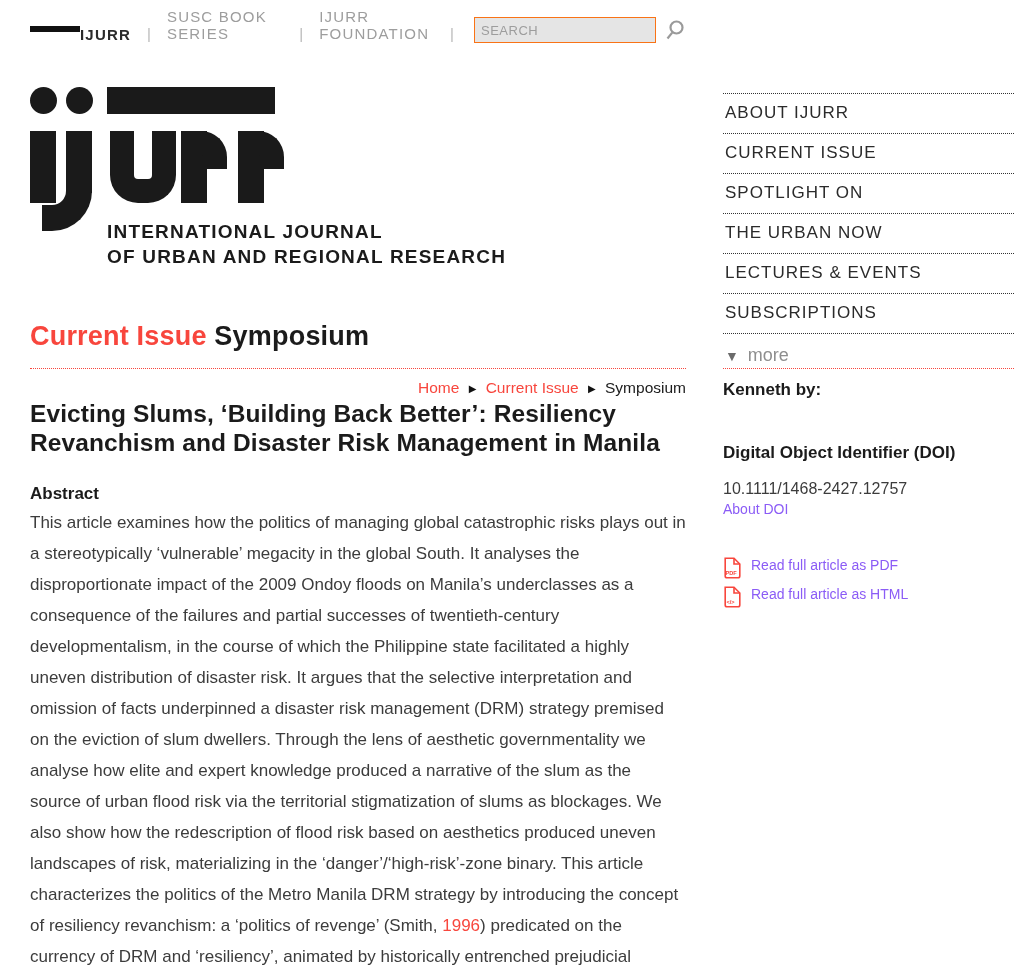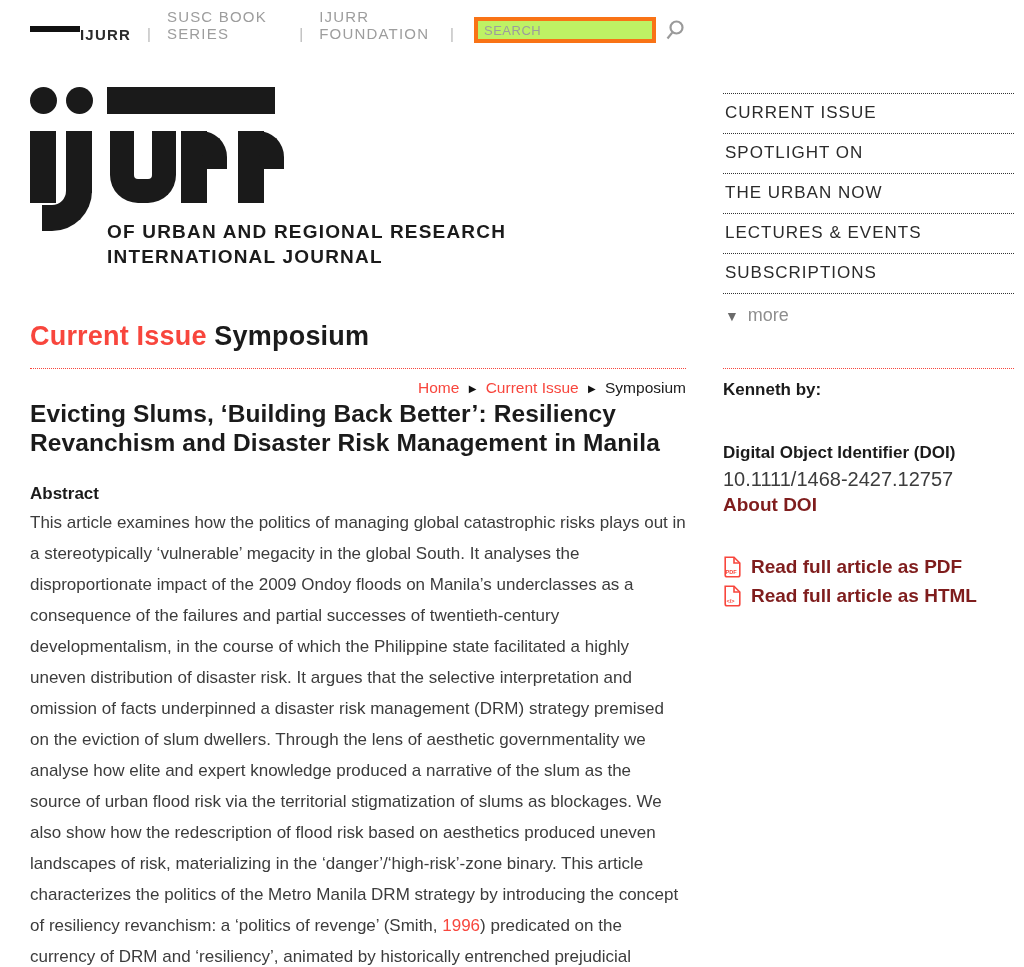--- a/index.html
+++ b/index.html
@@ -18,21 +18,21 @@
 
   
   .topnav { display:flex; align-items:flex-end; gap:16px; margin-top:8px; }
   .brand { display:flex; flex-direction:row; cursor:pointer; }
   .brand-bar { width:50px; height:6px; background:#111; margin-bottom:8px; }
   .brand-label { font-size:15px; letter-spacing:1.2px; color:#2b2b2b; font-weight:700; }
   .nav-sep { color:#b9b9b9; font-size:15px; padding-bottom:1px; }
   .nav-item { font-size:15px; letter-spacing:1.2px; color:#9d9d9d; padding-bottom:1px; cursor:pointer; }
   .searchwrap { display:flex; align-items:center; gap:8px; margin-left:4px; }
   .searchbox {
-    width:182px; height:26px; border:4px solid #f97316; background:#bef264;
+    width:182px; height:26px; border:1px solid #f97316; background:#e5e5e5;
     font-family:"Liberation Sans", sans-serif;
     font-size:13px; letter-spacing:0.5px; color:#555; padding:0 6px;
   }
   .searchbox::placeholder { color:#9d9d9d; }
 
   
   .logo { position:relative; height:178px; margin-top:44px; }
   .logo .shape { position:absolute; background:#1a1a1a; }
   .lg-dot { width:27px; height:27px; border-radius:50%; top:0; }
   .lg-dot1 { left:0; } .lg-dot2 { left:36px; }
@@ -79,22 +79,22 @@
   .menu-more { border-top:1px dotted #333; padding:11px 2px 0 2px;
     display:flex; align-items:center; gap:9px; cursor:pointer; }
   .menu-more .tri { color:#6b6b6b; font-size:14px; }
   .menu-more .more-label { color:#8e8e8e; font-size:18px; }
 
   
   .meta-col { border-top:1px dotted #f8463d; padding-top:11px; }
   .meta-label { font-size:17px; font-weight:700; color:#1b1b1b; }
   .authors { margin-top:4px; font-size:16.5px; line-height:23px; color:#3c3c3c; max-width:250px; }
   .doi-label { margin-top:43px; }
-  .doi-value { margin-top:5px; font-size:20px; color:#3c3c3c; }
-  .red-link { color:#7f1d1d; font-size:19px; cursor:pointer;font-weight:bold; }
+  .doi-value { margin-top:17px; font-size:16px; color:#3c3c3c; }
+  .red-link { color:#8b5cf6; font-size:14px; cursor:pointer; }
   .doi-about { margin-top:3px; }
   .filelinks { margin-top:40px; display:flex; flex-direction:column; gap:7px; }
   .filelink { display:flex; align-items:flex-start; gap:9px; }
 </style>
 </head>
 <body>
 
 <div class="page">
 
   <div>
@@ -124,33 +124,34 @@
       <div class="shape lg-bar"></div>
       <div class="shape lg-i"></div>
       <div class="shape lg-jstem"></div>
       <div class="lg-jhook"></div>
       <div class="lg-u"></div>
       <div class="shape lg-rstem1"></div>
       <div class="lg-rarm lg-rarm1"></div>
       <div class="shape lg-rstem2"></div>
       <div class="lg-rarm lg-rarm2"></div>
       <div class="tagline">
+        <div>INTERNATIONAL JOURNAL</div>
         <div>OF URBAN AND REGIONAL RESEARCH</div>
-        <div>INTERNATIONAL JOURNAL</div>
       </div>
     </div>
 
     <div class="section-heading">
       <span class="red">Current Issue</span>
       <span class="black">Symposium</span>
     </div>
   </div>
 
   <div>
     <nav class="menu">
+      <div class="menu-item">ABOUT IJURR</div>
       <div class="menu-item">CURRENT ISSUE</div>
       <div class="menu-item">SPOTLIGHT ON</div>
       <div class="menu-item">THE URBAN NOW</div>
       <div class="menu-item">LECTURES &amp; EVENTS</div>
       <div class="menu-item">SUBSCRIPTIONS</div>
       <div class="menu-more">
         <span class="tri">▼</span>
         <span class="more-label">more</span>
       </div>
     </nav>

